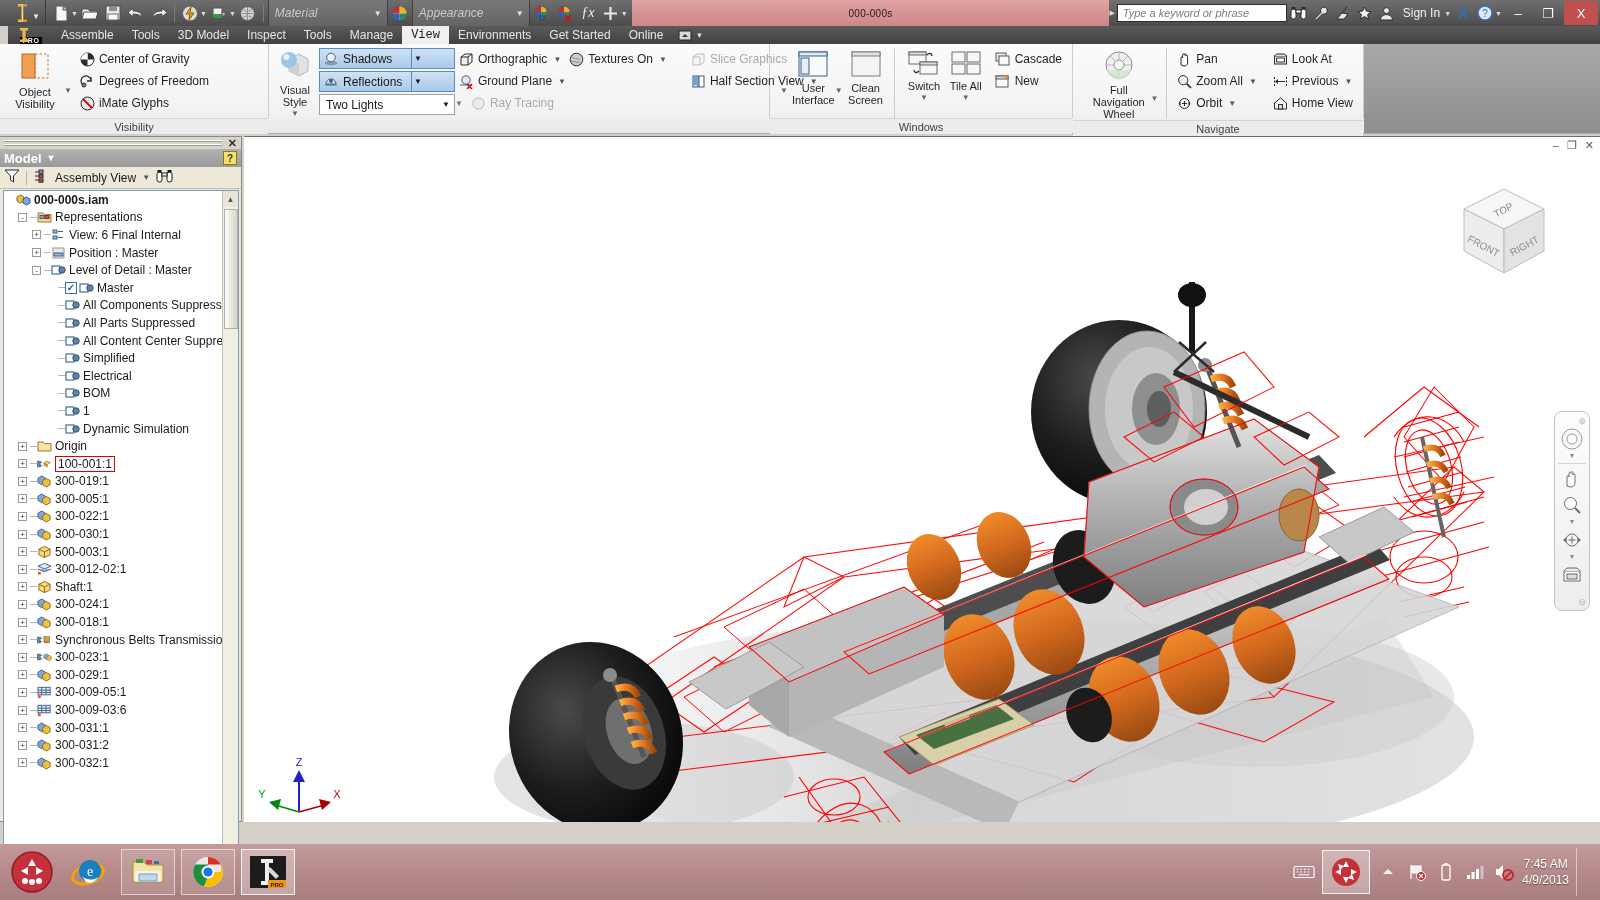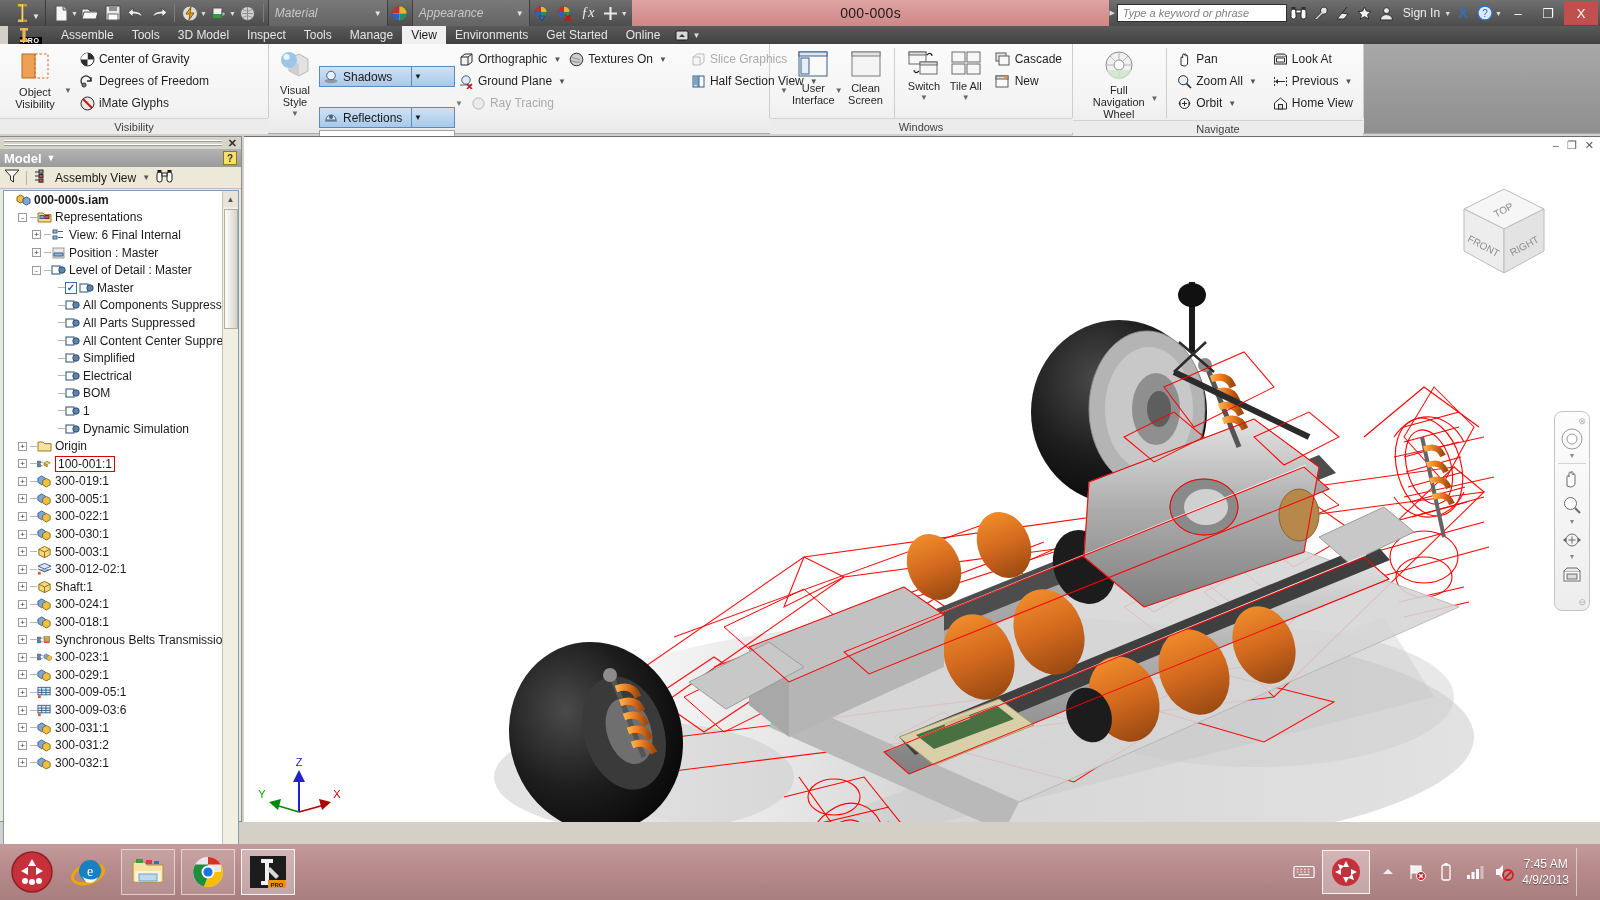--- a/index.html
+++ b/index.html
@@ -45,21 +45,21 @@
 
   .combo-dark {
     height: 33px; background: linear-gradient(180deg,#7b7b7b,#626262);
     border: 1px solid #3f3f3f; display: flex; align-items: center;
     padding: 0 2px 0 6px; color: #c9c9c9; font-style: italic; font-size: 12px;
   }
   .combo-dark .cbar { margin-left:auto; width:14px; text-align:center;
                       font-size:8px; color:#e4e4e4; }
 
   .title-text {
-    flex: 1; text-align: center; font-size: 14px; color: #1c1c1c;
+    flex: 1; text-align: center; font-size: 10px; color: #1c1c1c;
     letter-spacing: .3px;
   }
   .title-right { display: flex; align-items: center; height: 26px;
                  background: linear-gradient(180deg,#6f6f6f,#4c4c4c);
                  padding: 0 2px; gap: 2px; }
   .search-box {
     width: 170px; height: 18px; background: #fff; border: 1px solid #2e2e2e;
     display: flex; align-items: center; padding-left: 5px;
     color: #7d7d7d; font-style: italic; font-size: 11px;
   }
@@ -81,21 +81,21 @@
     justify-content:center; position: relative;
   }
   .pro-badge .pb-in {
     font-size: 7px; color:#fff; background:#000; padding: 0 3px;
     letter-spacing: .5px; font-weight: bold;
   }
   .menu-item {
     padding: 0 9px; height: 18px; line-height: 18px; color: #e6e6e6;
     font-size: 12px;
   }
-  .menu-item.active { background:#f0f0f0; color:#1b1b1b; }
+  .menu-item.active { background:#f0f0f0; color:#1b1b1b;font-family:Liberation Mono, monospace; }
   .menu-more { color:#ddd; margin-left: 6px; display:flex; align-items:center; gap:3px; }
 
   
   .ribbon {
     position: absolute; top: 44px; left: 0; width: 1600px; height: 90px;
     background: linear-gradient(180deg,#fbfbfb 0%, #f3f3f3 70%, #eaeaea 100%);
     border-bottom: 1px solid #a9a9a9;
     display: flex;
   }
   .panel { height: 90px; position: relative; display:flex; flex-direction:column; }
@@ -116,21 +116,21 @@
     display:flex; align-items:center; gap:4px; height: 22px;
     padding: 0 4px; font-size: 12px; color: #1f1f1f; white-space: nowrap;
   }
   .rowbtn.disabled { color:#aaa; }
   .rowbtn .dd { font-size:8px; color:#555; margin-left:2px; }
   .col { display:flex; flex-direction:column; }
 
   .tglbtn {
     display:flex; align-items:center; height:21px; border:1px solid #5b8bbd;
     background: linear-gradient(180deg,#cfe2f5,#a8c9eb); font-size:12px;
-    padding: 0 3px; gap:4px;margin-top:18px;
+    padding: 0 3px; gap:4px;
   }
   .tglbtn .spl { width:13px; height:19px; border-left:1px solid #5b8bbd;
                  display:flex; align-items:center; justify-content:center;
                  font-size:8px; }
   .sel-combo {
     height: 21px; width: 136px; border:1px solid #a0a0a0; background:#fff;
     display:flex; align-items:center; padding-left:6px; font-size:12px;
   }
   .sel-combo .cbar { margin-left:auto; width:16px; text-align:center; font-size:8px; }
 

